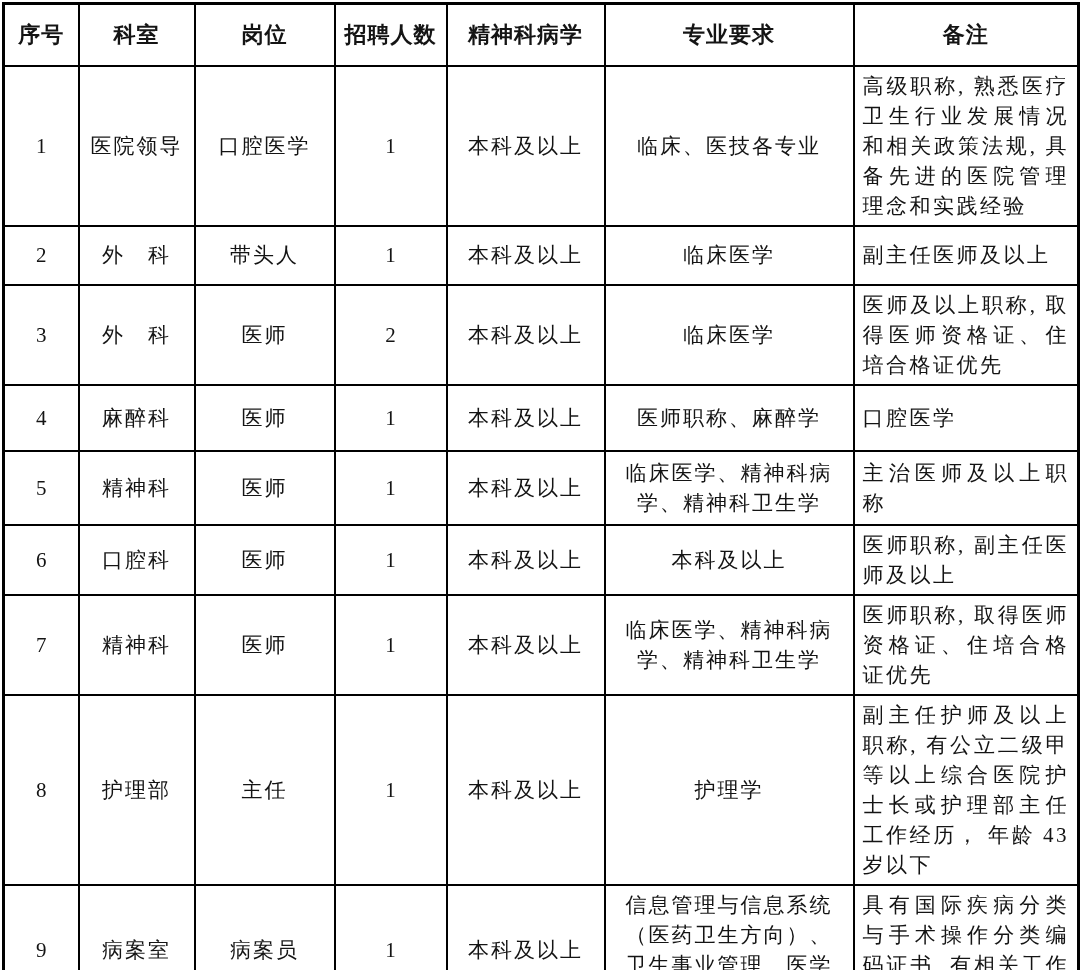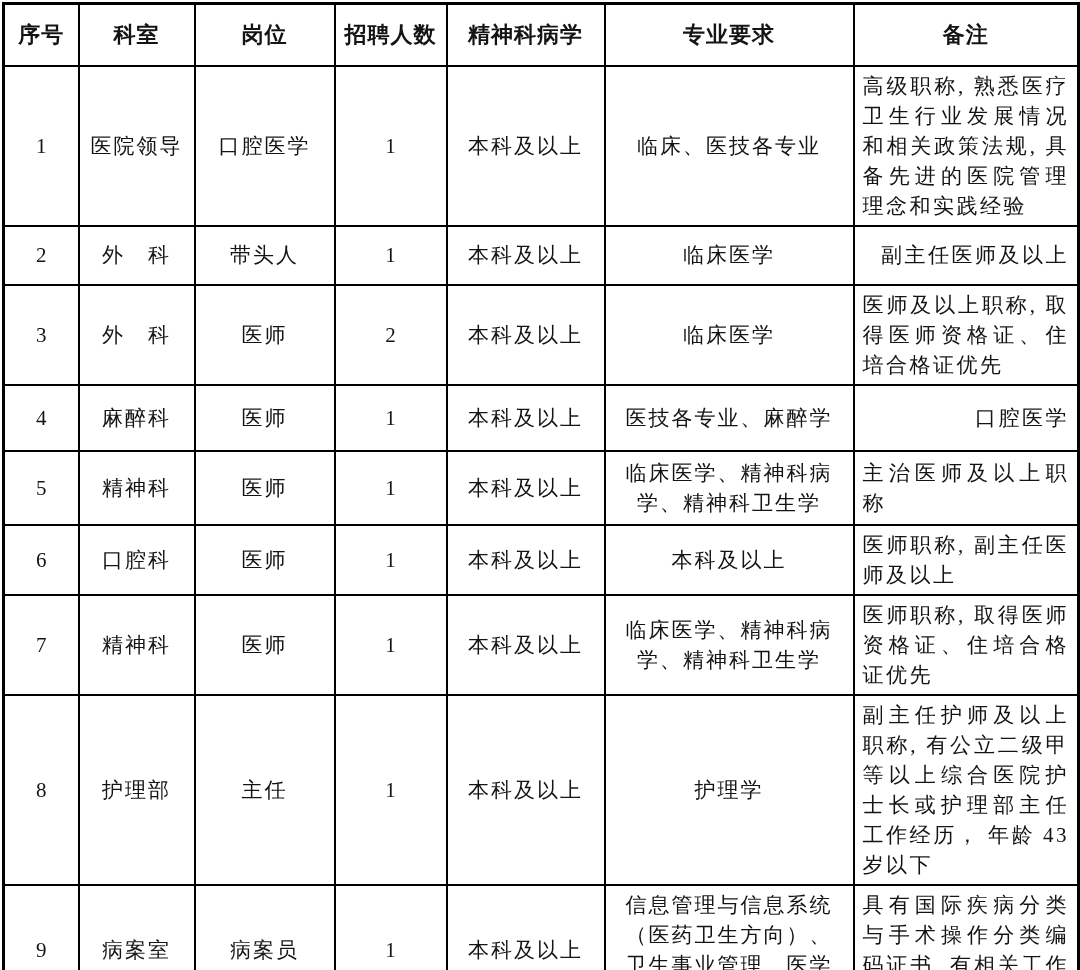--- a/index.html
+++ b/index.html
@@ -54,21 +54,21 @@
   }
   td.col-note {
     padding: 4px 8px;
     letter-spacing: 2.5px;
   }
   td.col-note.justify {
     text-align: justify;
     text-align-last: left;
   }
   td.col-note.center {
-    text-align: right;
+    text-align: left;
   }
 </style>
 </head>
 <body>
 
 <div class="page">
   <table class="recruit">
     <colgroup>
       <col style="width:75px">
       <col style="width:116px">
@@ -116,21 +116,21 @@
           <td class="col-edu">本科及以上</td>
           <td class="col-major">临床医学</td>
           <td class="col-note justify">医师及以上职称, 取得医师资格证、住培合格证优先</td>
         </tr>
         <tr style="height: 66px;">
           <td class="col-no">4</td>
           <td class="col-dept">麻醉科</td>
           <td class="col-post">医师</td>
           <td class="col-count">1</td>
           <td class="col-edu">本科及以上</td>
-          <td class="col-major">医技各专业、麻醉学</td>
+          <td class="col-major">医师职称、麻醉学</td>
           <td class="col-note center">口腔医学</td>
         </tr>
         <tr style="height: 74px;">
           <td class="col-no">5</td>
           <td class="col-dept">精神科</td>
           <td class="col-post">医师</td>
           <td class="col-count">1</td>
           <td class="col-edu">本科及以上</td>
           <td class="col-major">临床医学、精神科病学、精神科卫生学</td>
           <td class="col-note justify">主治医师及以上职称</td>

